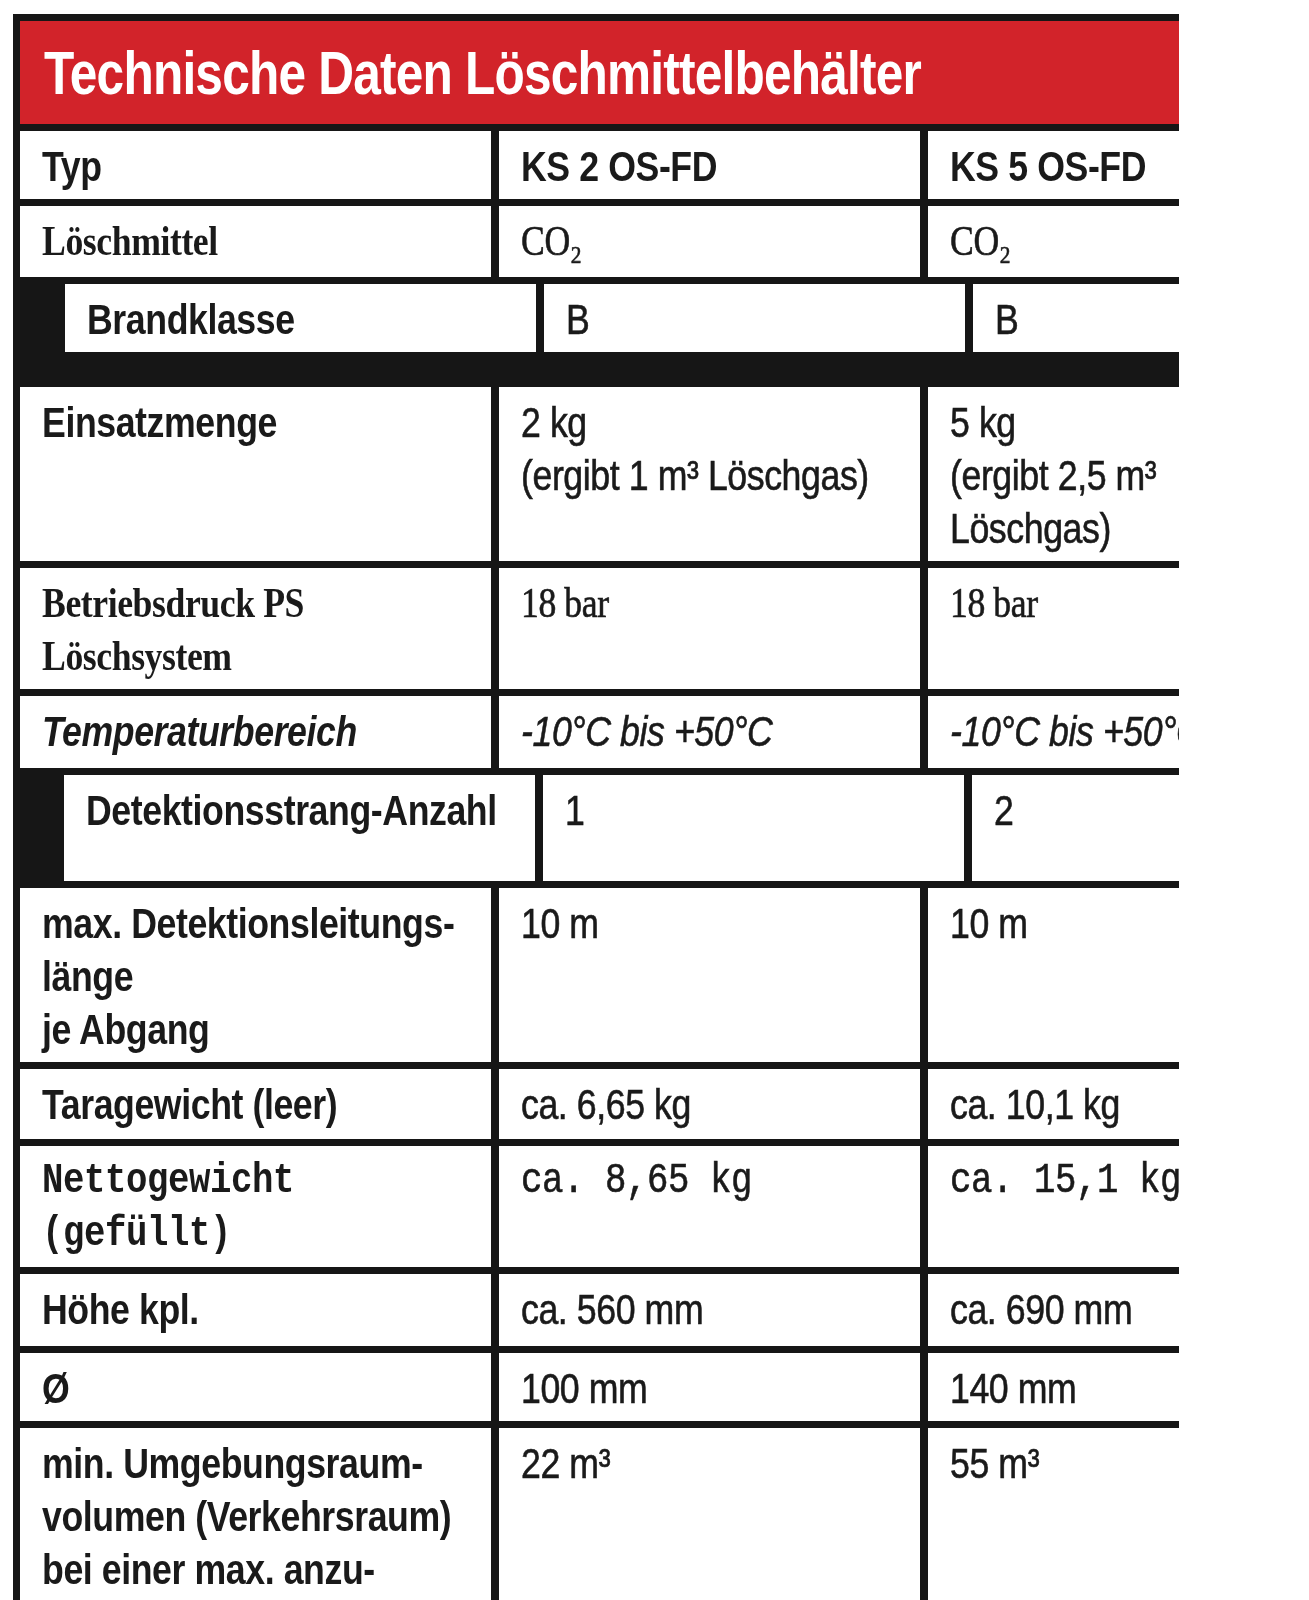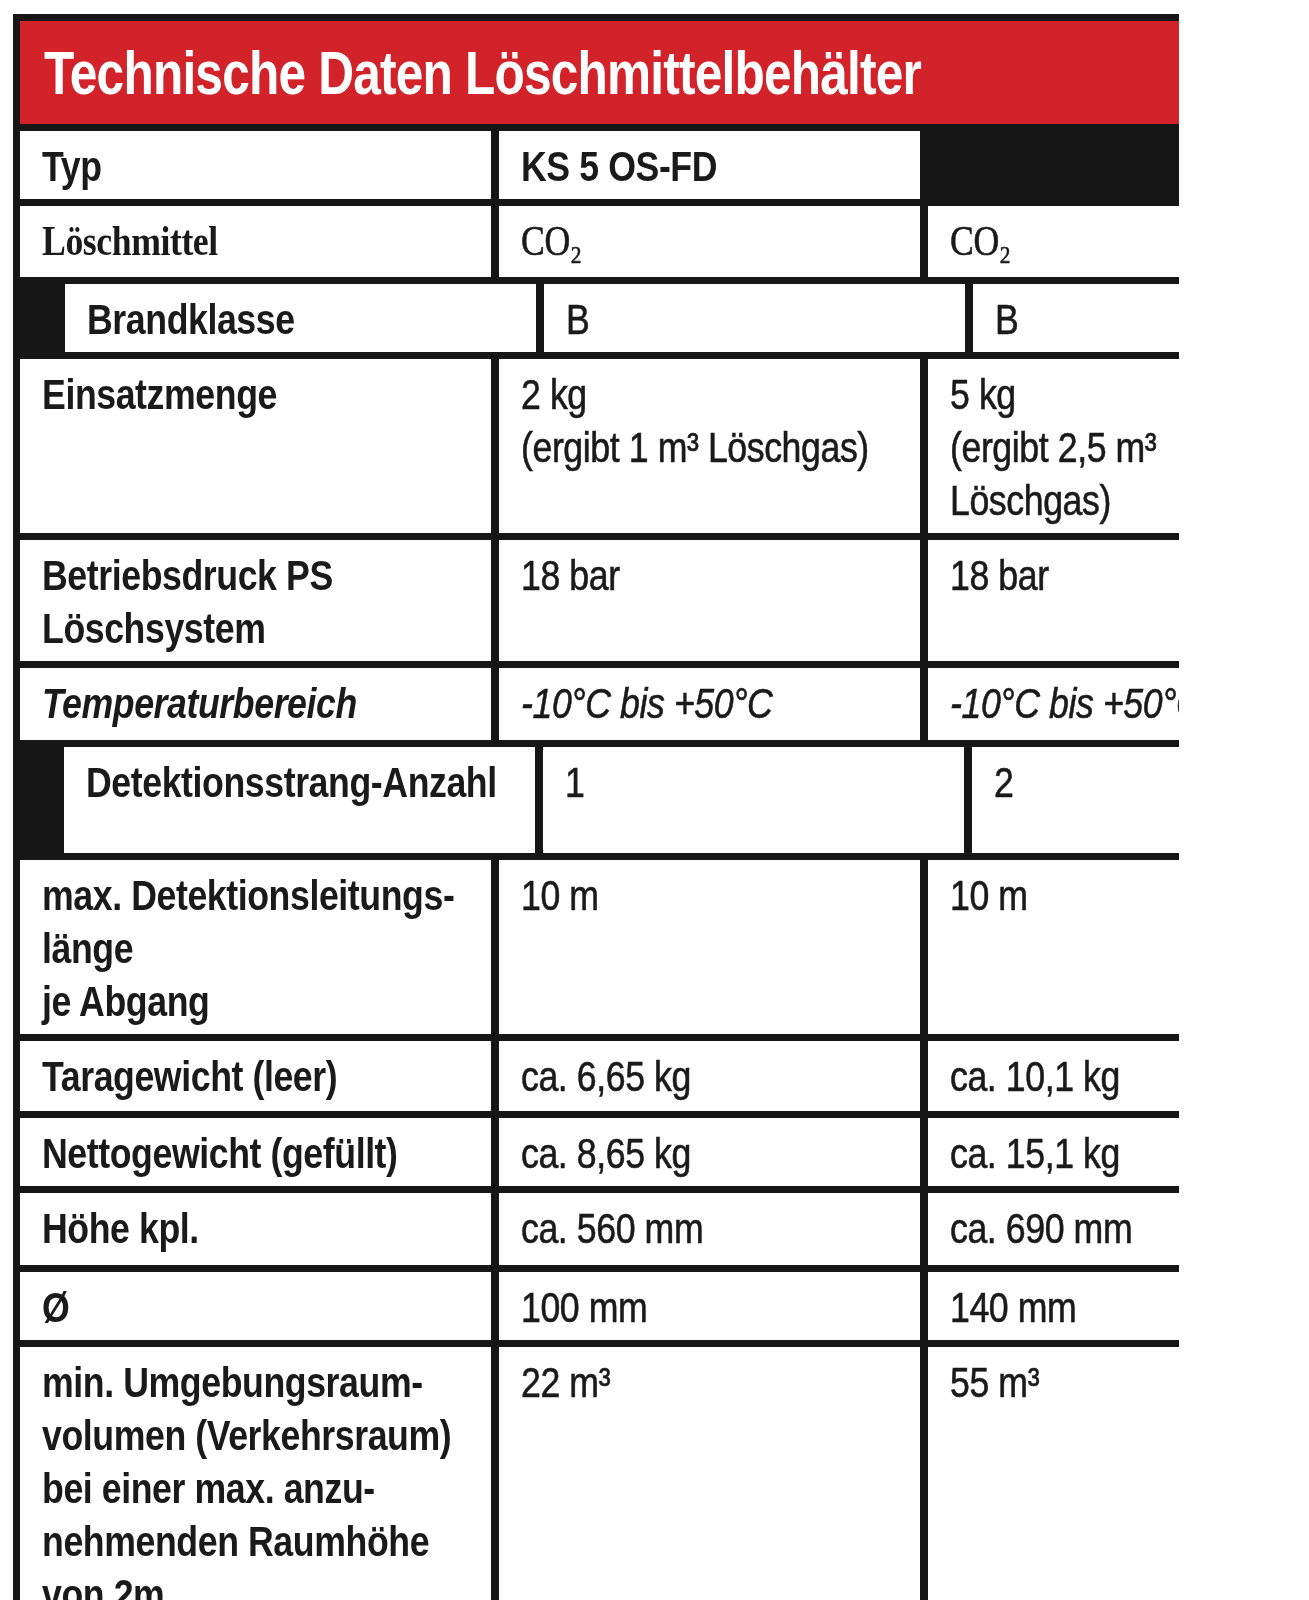--- a/index.html
+++ b/index.html
@@ -83,37 +83,38 @@
 </head>
 <body>
 
 <div class="page">
   <div class="spec-table">
     <div class="title-bar">
       <span class="title-text">Technische Daten Löschmittelbehälter</span>
     </div>
     <div style="display:contents" id="rows-host"><div class="t-row emph" style="min-height: 68px;">
           <div class="cell label-cell"><span class="ctext">Typ</span></div>
+          <div class="cell value-cell"><span class="ctext">KS 2 OS-FD</span></div>
           <div class="cell value-cell"><span class="ctext">KS 5 OS-FD</span></div>
         </div><div class="t-row" style="min-height: 71px; font-family: Liberation Serif, serif;">
           <div class="cell label-cell"><span class="ctext">Löschmittel</span></div>
           <div class="cell value-cell"><span class="ctext">CO₂</span></div>
           <div class="cell value-cell"><span class="ctext">CO₂</span></div>
         </div><div class="t-row" style="min-height: 67px; padding-left: 45px;">
           <div class="cell label-cell"><span class="ctext">Brandklasse</span></div>
           <div class="cell value-cell"><span class="ctext">B</span></div>
           <div class="cell value-cell"><span class="ctext">B</span></div>
-        </div><div class="t-row" style="min-height: 173px;">
+        </div><div class="t-row" style="min-height: 173px; margin-top: 28px;">
           <div class="cell label-cell"><span class="ctext">Einsatzmenge</span></div>
           <div class="cell value-cell"><span class="ctext">2 kg
 (ergibt 1 m³ Löschgas)</span></div>
           <div class="cell value-cell"><span class="ctext">5 kg
 (ergibt 2,5 m³
 Löschgas)</span></div>
-        </div><div class="t-row" style="min-height: 110px;">
+        </div><div class="t-row" style="min-height: 110px; font-family: Liberation Serif, serif;">
           <div class="cell label-cell"><span class="ctext">Betriebsdruck PS
 Löschsystem</span></div>
           <div class="cell value-cell"><span class="ctext">18 bar</span></div>
           <div class="cell value-cell"><span class="ctext">18 bar</span></div>
         </div><div class="t-row" style="min-height: 72px; font-style: italic;">
           <div class="cell label-cell"><span class="ctext">Temperaturbereich</span></div>
           <div class="cell value-cell"><span class="ctext">-10°C bis +50°C</span></div>
           <div class="cell value-cell"><span class="ctext">-10°C bis +50°C</span></div>
         </div><div class="t-row" style="min-height: 106px; margin-left: 44px;">
           <div class="cell label-cell"><span class="ctext">Detektionsstrang-Anzahl</span></div>
@@ -122,21 +123,21 @@
         </div><div class="t-row" style="min-height: 164px;">
           <div class="cell label-cell"><span class="ctext">max. Detektionsleitungs-
 länge
 je Abgang</span></div>
           <div class="cell value-cell"><span class="ctext">10 m</span></div>
           <div class="cell value-cell"><span class="ctext">10 m</span></div>
         </div><div class="t-row" style="min-height: 70px;">
           <div class="cell label-cell"><span class="ctext">Taragewicht (leer)</span></div>
           <div class="cell value-cell"><span class="ctext">ca. 6,65 kg</span></div>
           <div class="cell value-cell"><span class="ctext">ca. 10,1 kg</span></div>
-        </div><div class="t-row" style="min-height: 63px;">
+        </div><div class="t-row" style="min-height: 63px; font-family: Liberation Mono, monospace;">
           <div class="cell label-cell"><span class="ctext">Nettogewicht (gefüllt)</span></div>
           <div class="cell value-cell"><span class="ctext">ca. 8,65 kg</span></div>
           <div class="cell value-cell"><span class="ctext">ca. 15,1 kg</span></div>
         </div><div class="t-row" style="min-height: 72px;">
           <div class="cell label-cell"><span class="ctext">Höhe kpl.</span></div>
           <div class="cell value-cell"><span class="ctext">ca. 560 mm</span></div>
           <div class="cell value-cell"><span class="ctext">ca. 690 mm</span></div>
         </div><div class="t-row" style="min-height: 66px;">
           <div class="cell label-cell"><span class="ctext">Ø</span></div>
           <div class="cell value-cell"><span class="ctext">100 mm</span></div>

